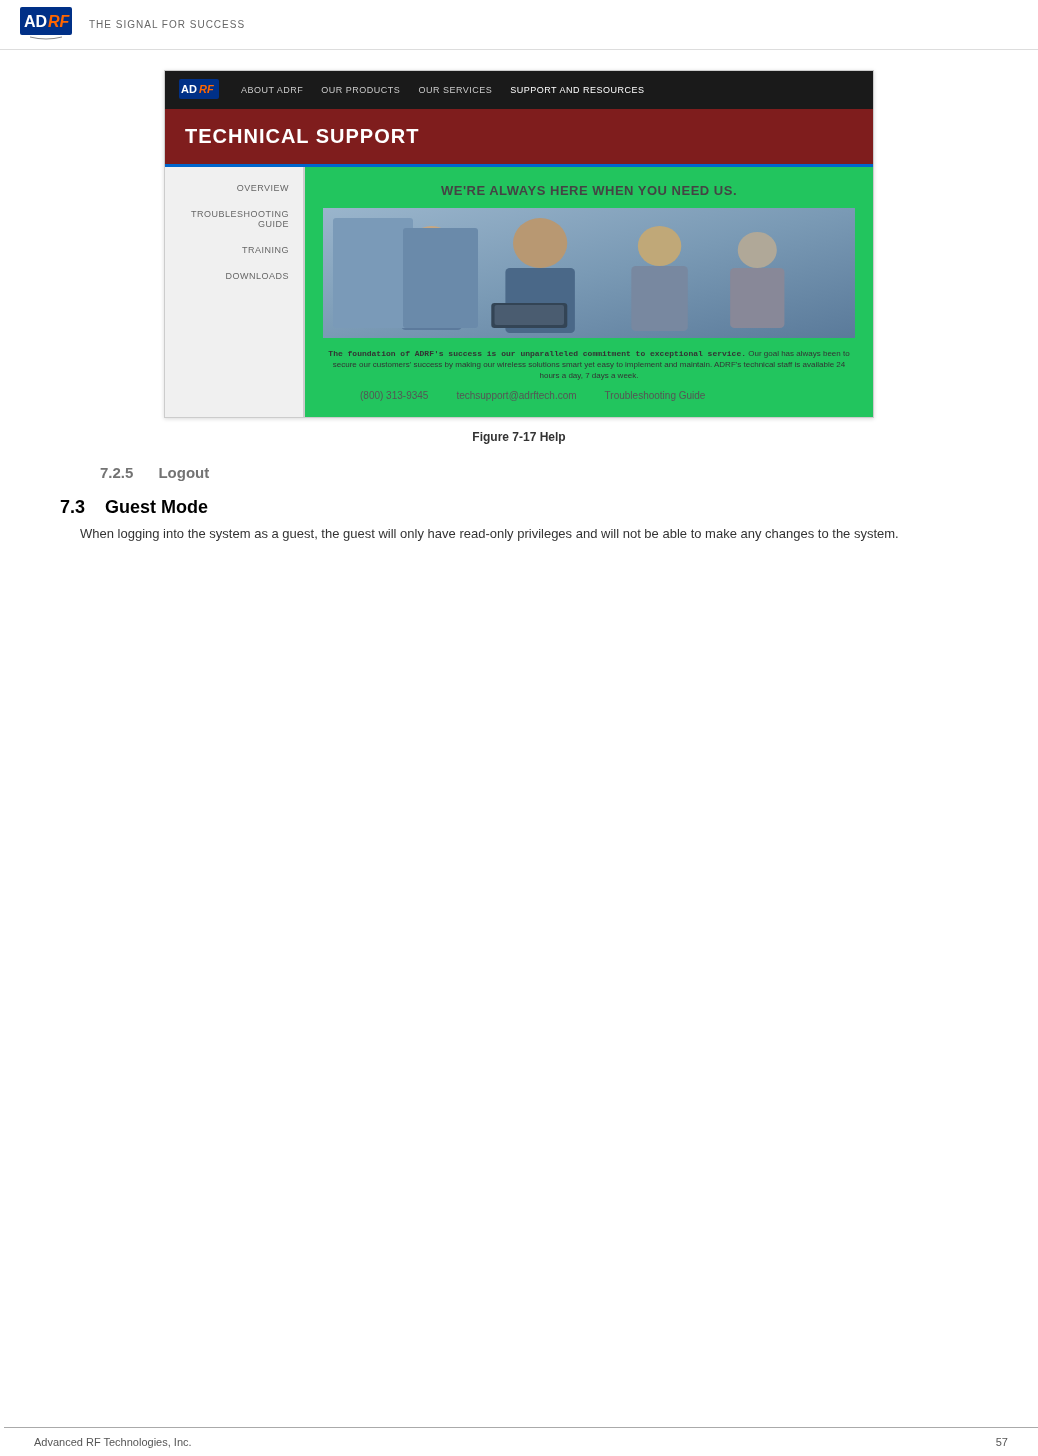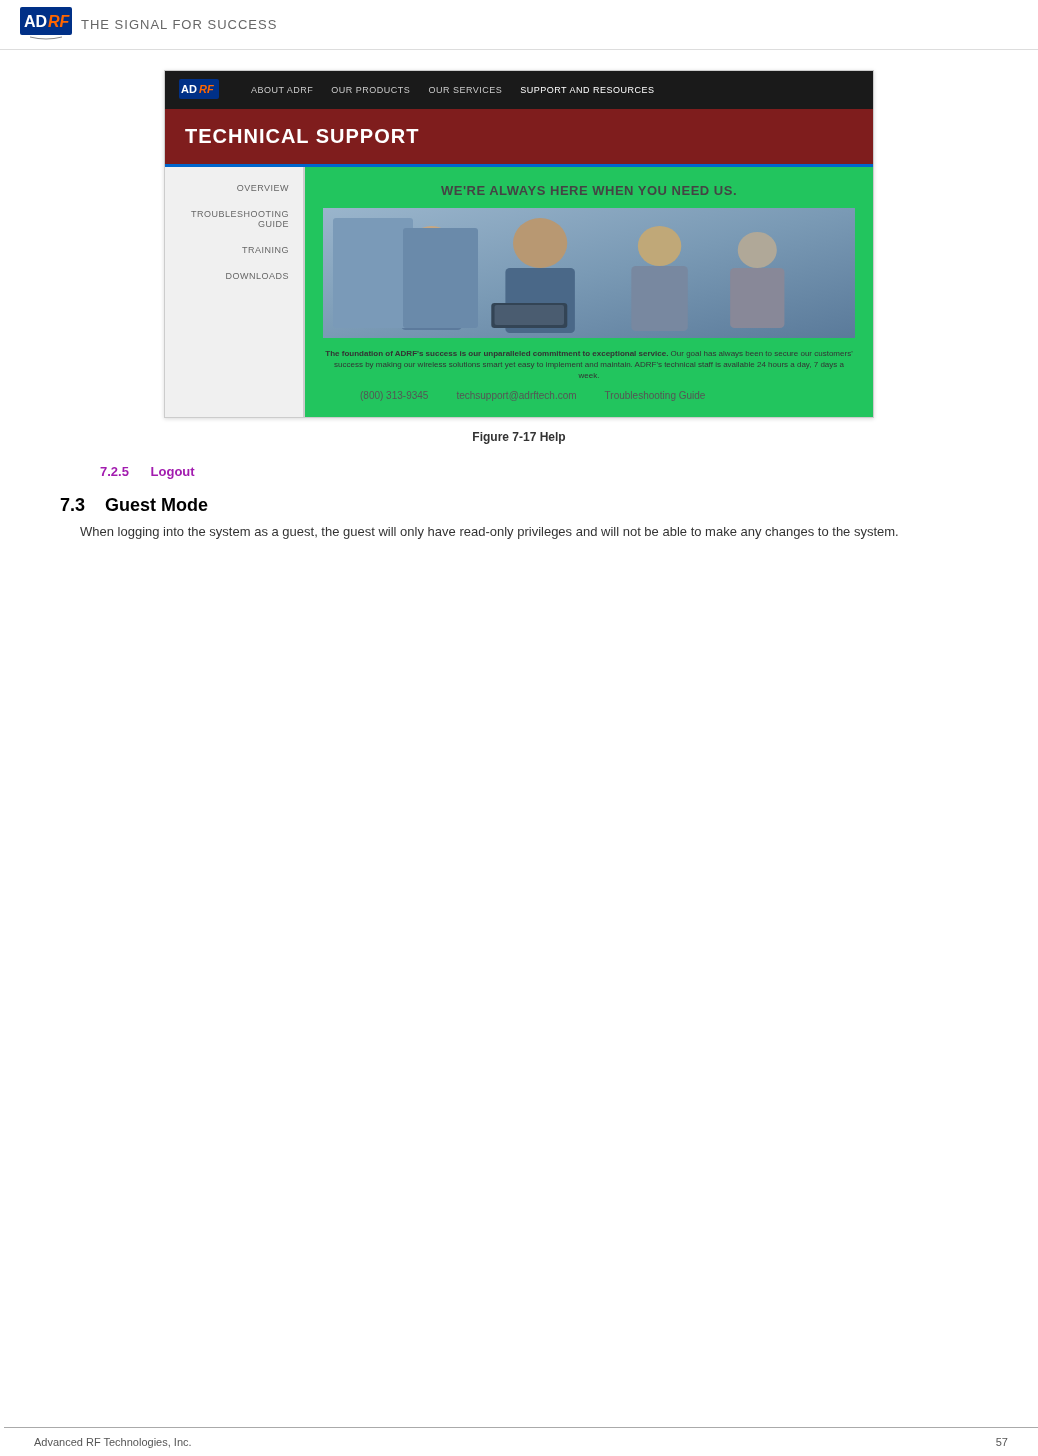--- a/index.html
+++ b/index.html
@@ -22,24 +22,25 @@
       height: 50px;
     }
 
     .logo-area {
       display: flex;
       align-items: center;
       gap: 6px;
     }
 
     .logo-tagline {
-      font-size: 13px;
+      font-size: 10px;
       color: #666;
       text-transform: uppercase;
       letter-spacing: 1px;
+      margin-left: 8px;
     }
 
     
     .main-content {
       padding: 20px 60px;
     }
 
     
     .screenshot-container {
       border: 1px solid #ccc;
@@ -60,21 +61,21 @@
 
     .adrf-logo-small {
       display: flex;
       align-items: center;
       gap: 4px;
     }
 
     .adrf-nav-links {
       display: flex;
       gap: 18px;
-      margin-left: 10px;
+      margin-left: 0;
     }
 
     .adrf-nav-link {
       color: #cccccc;
       font-size: 9px;
       text-transform: uppercase;
       letter-spacing: 0.5px;
       cursor: pointer;
     }
 
@@ -184,20 +185,21 @@
 
     .description-text {
       font-size: 8px;
       color: #333;
       line-height: 1.4;
       margin-bottom: 8px;
     }
 
     .description-text strong {
       font-weight: bold;
+      font-family: Liberation Mono, monospace;
     }
 
     .contact-row {
       display: flex;
       gap: 28px;
       font-size: 10px;
       color: #555;
       padding-left: 37px;
     }
 
@@ -212,23 +214,23 @@
 
     
     .section-heading {
       font-size: 18px;
       font-weight: bold;
       color: #000;
       margin: 16px 0 6px 0;
     }
 
     .section-heading-indent {
-      font-size: 13px;
-      font-weight: bold;
-      color: #a21caf;
+      font-size: 15px;
+      font-weight: bold;
+      color: #737373;
       margin: 10px 0 6px 40px;
     }
 
     .body-text {
       font-size: 13px;
       color: #333;
       line-height: 1.6;
       margin-left: 40px;
       margin-bottom: 12px;
     }

